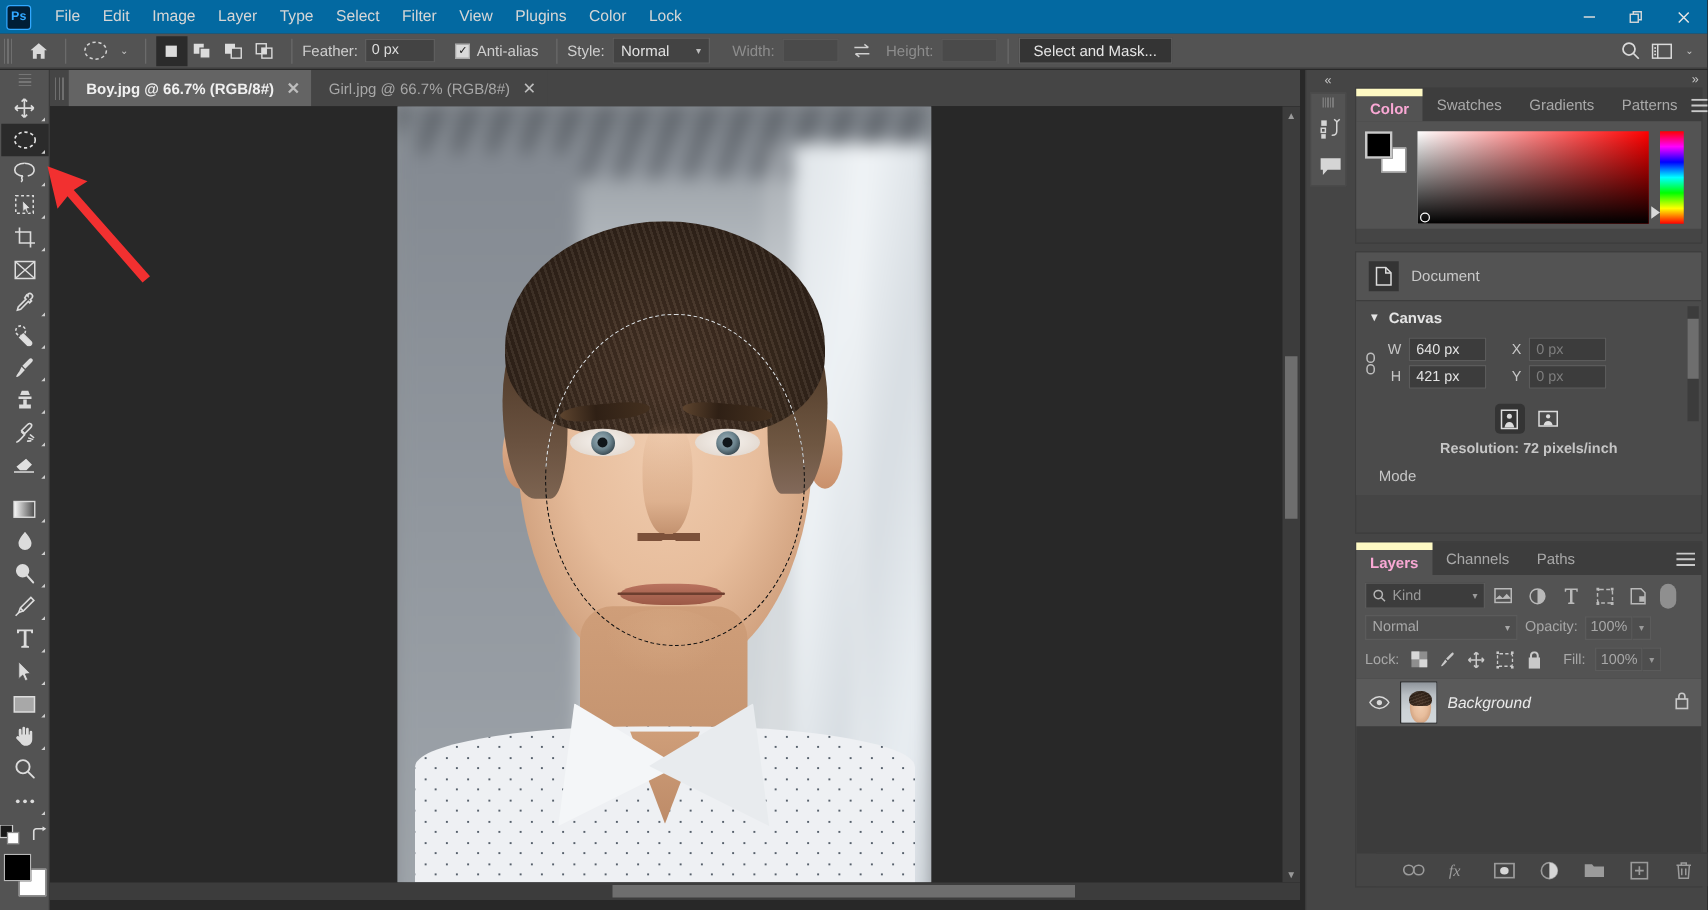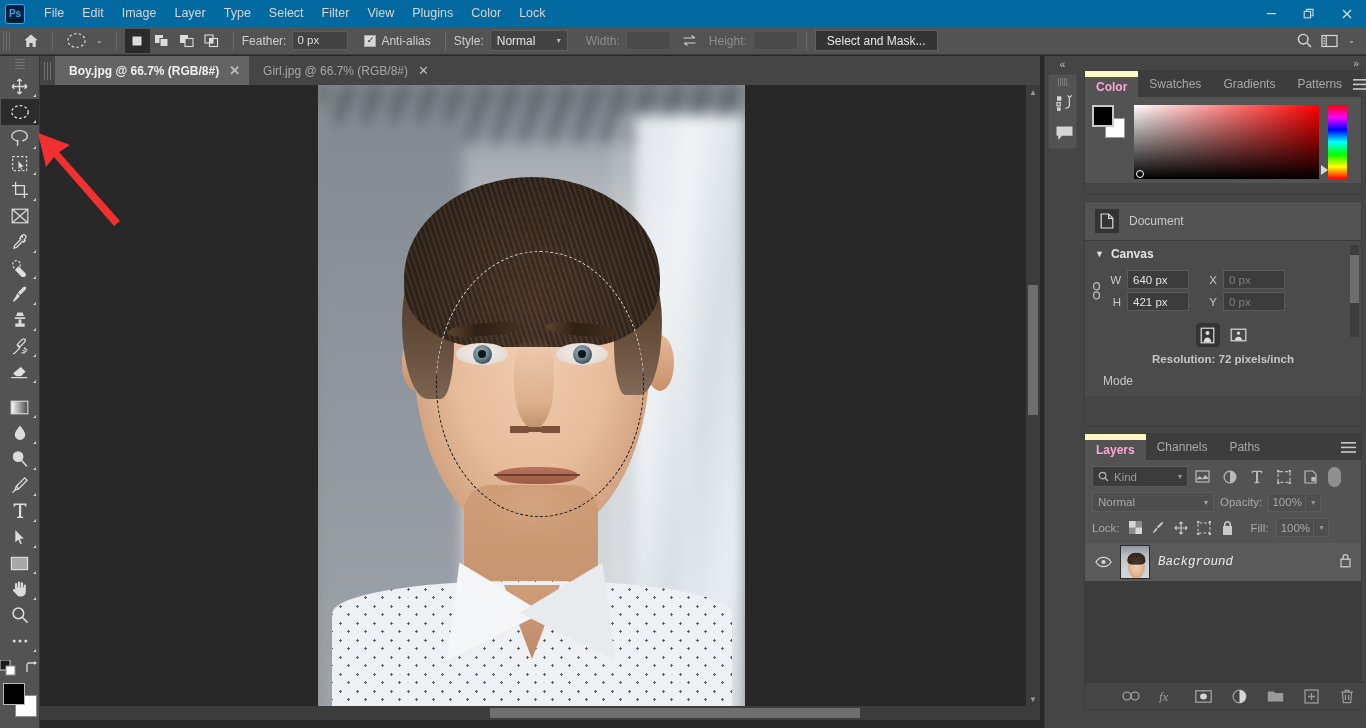--- a/index.html
+++ b/index.html
@@ -384,21 +384,21 @@
   .opa-val{
     width:38px;height:19px;background:#4e4e4e;border:1px solid #5b5b5b;color:#a8a8a8;
     display:flex;align-items:center;justify-content:center;font-size:11.5px;
   }
   .opa-chev{ width:15px;height:19px;background:#4e4e4e;border:1px solid #5b5b5b;border-left:none;
     display:flex;align-items:center;justify-content:center;color:#9a9a9a;font-size:8px;}
   .lock-row{ display:flex;align-items:center;gap:8px;padding:2px 7px 6px 7px;color:#a8a8a8;font-size:11.5px;}
   .lock-ico{ width:15px;height:15px;display:flex;align-items:center;justify-content:center;color:#c9c9c9;}
   .layer-list{ background:#3c3c3c; }
   .layer-row{
-    display:flex;align-items:center;height:38px;background:#5a5a5a;gap:8px;padding:0 9px;font-family:Liberation Mono, monospace;
+    display:flex;align-items:center;height:38px;background:#5a5a5a;gap:8px;padding:0 9px;
   }
   .eye{ width:18px;display:flex;align-items:center;justify-content:center;color:#d8d8d8;}
   .lthumb{
     width:30px;height:34px;border:1px solid #2a2a2a;overflow:hidden;position:relative;background:#9aa0a6;
   }
   .lthumb .mini{ position:absolute;inset:0;transform:scale(.072);transform-origin:0 0;}
   .lname{ font-style:italic;font-size:12.5px;color:#eaeaea; }
   .llock{ margin-left:auto;color:#c9c9c9; }
   .layers-footer{
     position:absolute;left:16px;bottom:0;width:100%;height:27px;background:#454545;

